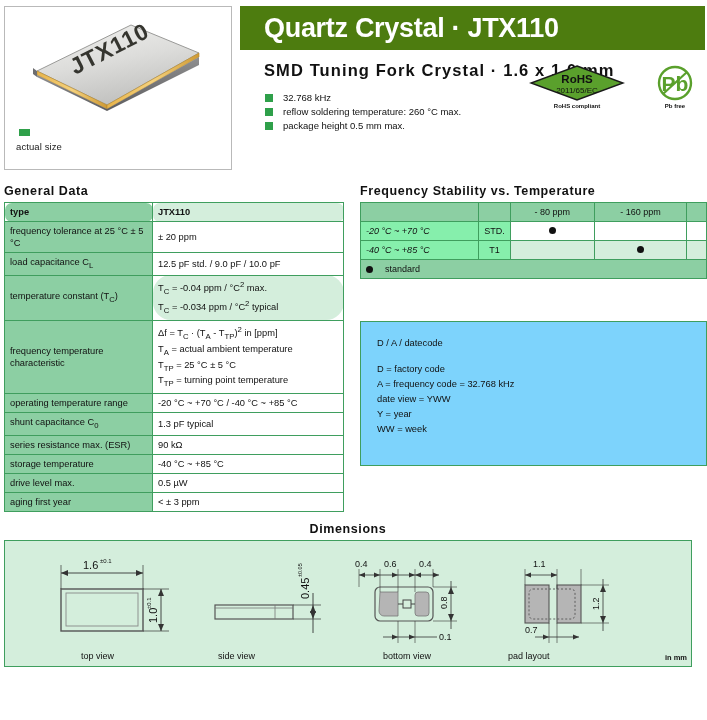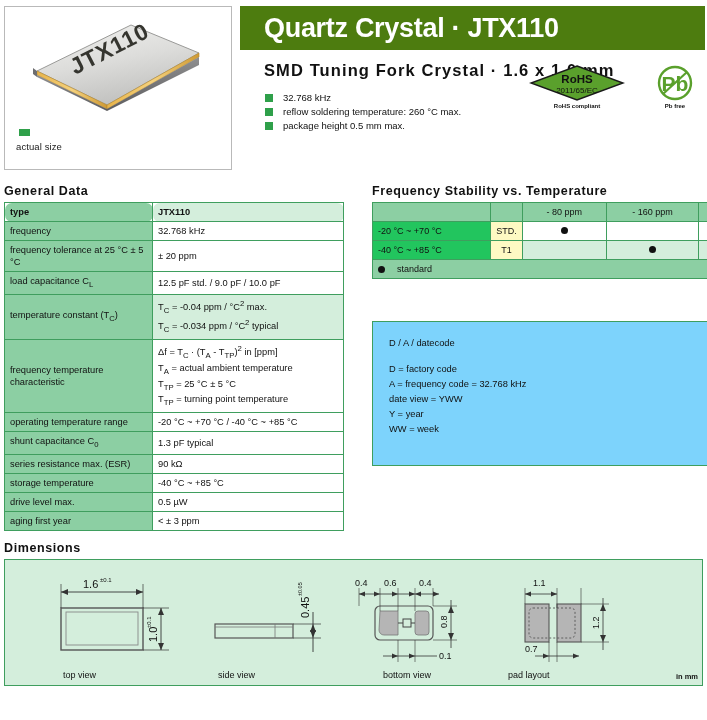--- a/index.html
+++ b/index.html
@@ -58,62 +58,62 @@
   .badge { text-align:center; width:96px; }
   .badge-cap { font-size:6px; font-weight:bold; margin-top:1px; color:#111; }
 
   
   .sec-title {
     font-size:12.5px; font-weight:bold; letter-spacing:.6px; color:#111;
     margin:0 0 4px 0;
   }
 
   
-  .main { display:flex; padding:6px 4px 0 4px; gap:28px; }
+  .main { display:flex; padding:6px 4px 0 4px; gap:16px; }
   .col-left { width:340px; flex:none; }
   .col-right { width:347px; flex:none; }
 
   table.dt { border-collapse:collapse; width:100%; }
   table.dt td {
     border:1px solid #3f9e5e;
     font-size:9.3px; padding:3px 5px; color:#111; vertical-align:middle;
     line-height:12px;
   }
   .lbl { background:#8ccfa3; width:148px; }
   .val { background:#ffffff; }
   .val-tint { background:#d4eedc; }
   .lbl-b, .val-b { font-weight:bold;border-radius:7px; }
   .val-b { background:#d4eedc; }
-  .multi { line-height:17px; padding-top:4px; padding-bottom:4px; }
+  .multi { line-height:17px; padding-top:4px; padding-bottom:4px;border-radius:18px; }
 
   
   table.fs { border-collapse:collapse; width:100%; }
   table.fs td {
     border:1px solid #3f9e5e; font-size:9px; padding:3px 5px;
     color:#111; height:19px;margin-left:48px;
   }
   .fs-hdr-blank { background:#8ccfa3; }
   .fs-hdr { background:#8ccfa3; text-align:center; font-weight:normal; }
-  .fs-range { background:#22c55e; width:118px; }
-  .fs-std { background:#fef9c3; width:32px; text-align:center; }
+  .fs-range { background:#86efac; width:118px;font-style:italic; }
+  .fs-std { background:#86efac; width:32px; text-align:center; }
   .fs-cell-w { background:#ffffff; text-align:center; }
   .fs-cell-t { background:#d4eedc; text-align:center; }
   .dot { display:inline-block; width:7px; height:7px; border-radius:50%; background:#111; }
   .fs-legend { background:#8ccfa3; }
   .fs-legend .dot { margin-right:12px; vertical-align:middle; }
 
   
   .datecode {
     margin-top:42px; border:1px solid #3f9e5e; background:#7dd3fc;
     height:145px; padding:14px 16px; font-size:9.3px; line-height:15px; color:#111;
   }
   .dc-first { margin-bottom:11px; }
 
   
-  .dim-wrap { padding:10px 4px 0 4px; }
+  .dim-wrap { padding:10px 15px 0 4px;text-align:center; }
   .dim-box {
     border:1px solid #3f9e5e; background:#d4eedc;
     height:127px; position:relative;
   }
   .dim-caption { position:absolute; font-size:9px; color:#111; }
   .in-mm { position:absolute; right:4px; bottom:4px; font-size:7.5px; font-weight:bold; color:#111; }
   svg { display:block; }
 </style>
 </head>
 <body>
@@ -199,24 +199,20 @@
 
   <div class="col-left">
     <div class="sec-title">General Data</div>
     <table class="dt">
       <tbody id="gd-body">
           <tr>
             <td class="lbl lbl-b">type</td>
             <td class="val val-tint val-b">JTX110</td>
           </tr>
           <tr>
-            <td class="lbl">frequency</td>
-            <td class="val">32.768 kHz</td>
-          </tr>
-          <tr>
             <td class="lbl">frequency tolerance at 25 °C ± 5 °C</td>
             <td class="val">± 20 ppm</td>
           </tr>
           <tr>
             <td class="lbl">load capacitance C<sub>L</sub></td>
             <td class="val">12.5 pF std. / 9.0 pF / 10.0 pF</td>
           </tr>
           <tr>
             <td class="lbl">temperature constant (T<sub>C</sub>)</td>
             <td class="val val-tint multi">
@@ -320,21 +316,21 @@
       <text x="40" y="22" font-size="11" font-family="Liberation Sans, sans-serif" fill="#111" id="tv-w">1.6</text>
       <text x="57" y="16" font-size="6" font-family="Liberation Sans, sans-serif" fill="#111" id="tv-wt">±0.1</text>
       <line x1="100" y1="42" x2="126" y2="42" stroke="#333" stroke-width="0.7"></line>
       <line x1="100" y1="84" x2="126" y2="84" stroke="#333" stroke-width="0.7"></line>
       <line x1="118" y1="42" x2="118" y2="84" stroke="#333" stroke-width="0.9"></line>
       <polygon points="118,42 115,49 121,49" fill="#333"></polygon>
       <polygon points="118,84 115,77 121,77" fill="#333"></polygon>
       <text x="114" y="76" font-size="11" font-family="Liberation Sans, sans-serif" fill="#111" transform="rotate(-90 114 76)" id="tv-h">1.0</text>
       <text x="108" y="62" font-size="6" font-family="Liberation Sans, sans-serif" fill="#111" transform="rotate(-90 108 62)" id="tv-ht">±0.1</text>
     </svg>
-    <div class="dim-caption" style="left:58px; top:110px;">top view</div>
+    <div class="dim-caption" style="left:76px; top:110px;">top view</div>
 
     <svg style="position:absolute;left:198px;top:6px;" width="130" height="100" viewBox="0 0 130 100">
       <rect x="12" y="58" width="78" height="14" fill="#d4eedc" stroke="#555" stroke-width="1.2"></rect>
       <line x1="12" y1="61" x2="90" y2="61" stroke="#777" stroke-width="0.8"></line>
       <line x1="72" y1="58" x2="72" y2="72" stroke="#777" stroke-width="0.8"></line>
       <line x1="90" y1="58" x2="118" y2="58" stroke="#333" stroke-width="0.7"></line>
       <line x1="90" y1="72" x2="118" y2="72" stroke="#333" stroke-width="0.7"></line>
       <line x1="110" y1="46" x2="110" y2="86" stroke="#333" stroke-width="0.9"></line>
       <polygon points="110,58 107,66 113,66" fill="#333"></polygon>
       <polygon points="110,72 107,64 113,64" fill="#333"></polygon>

